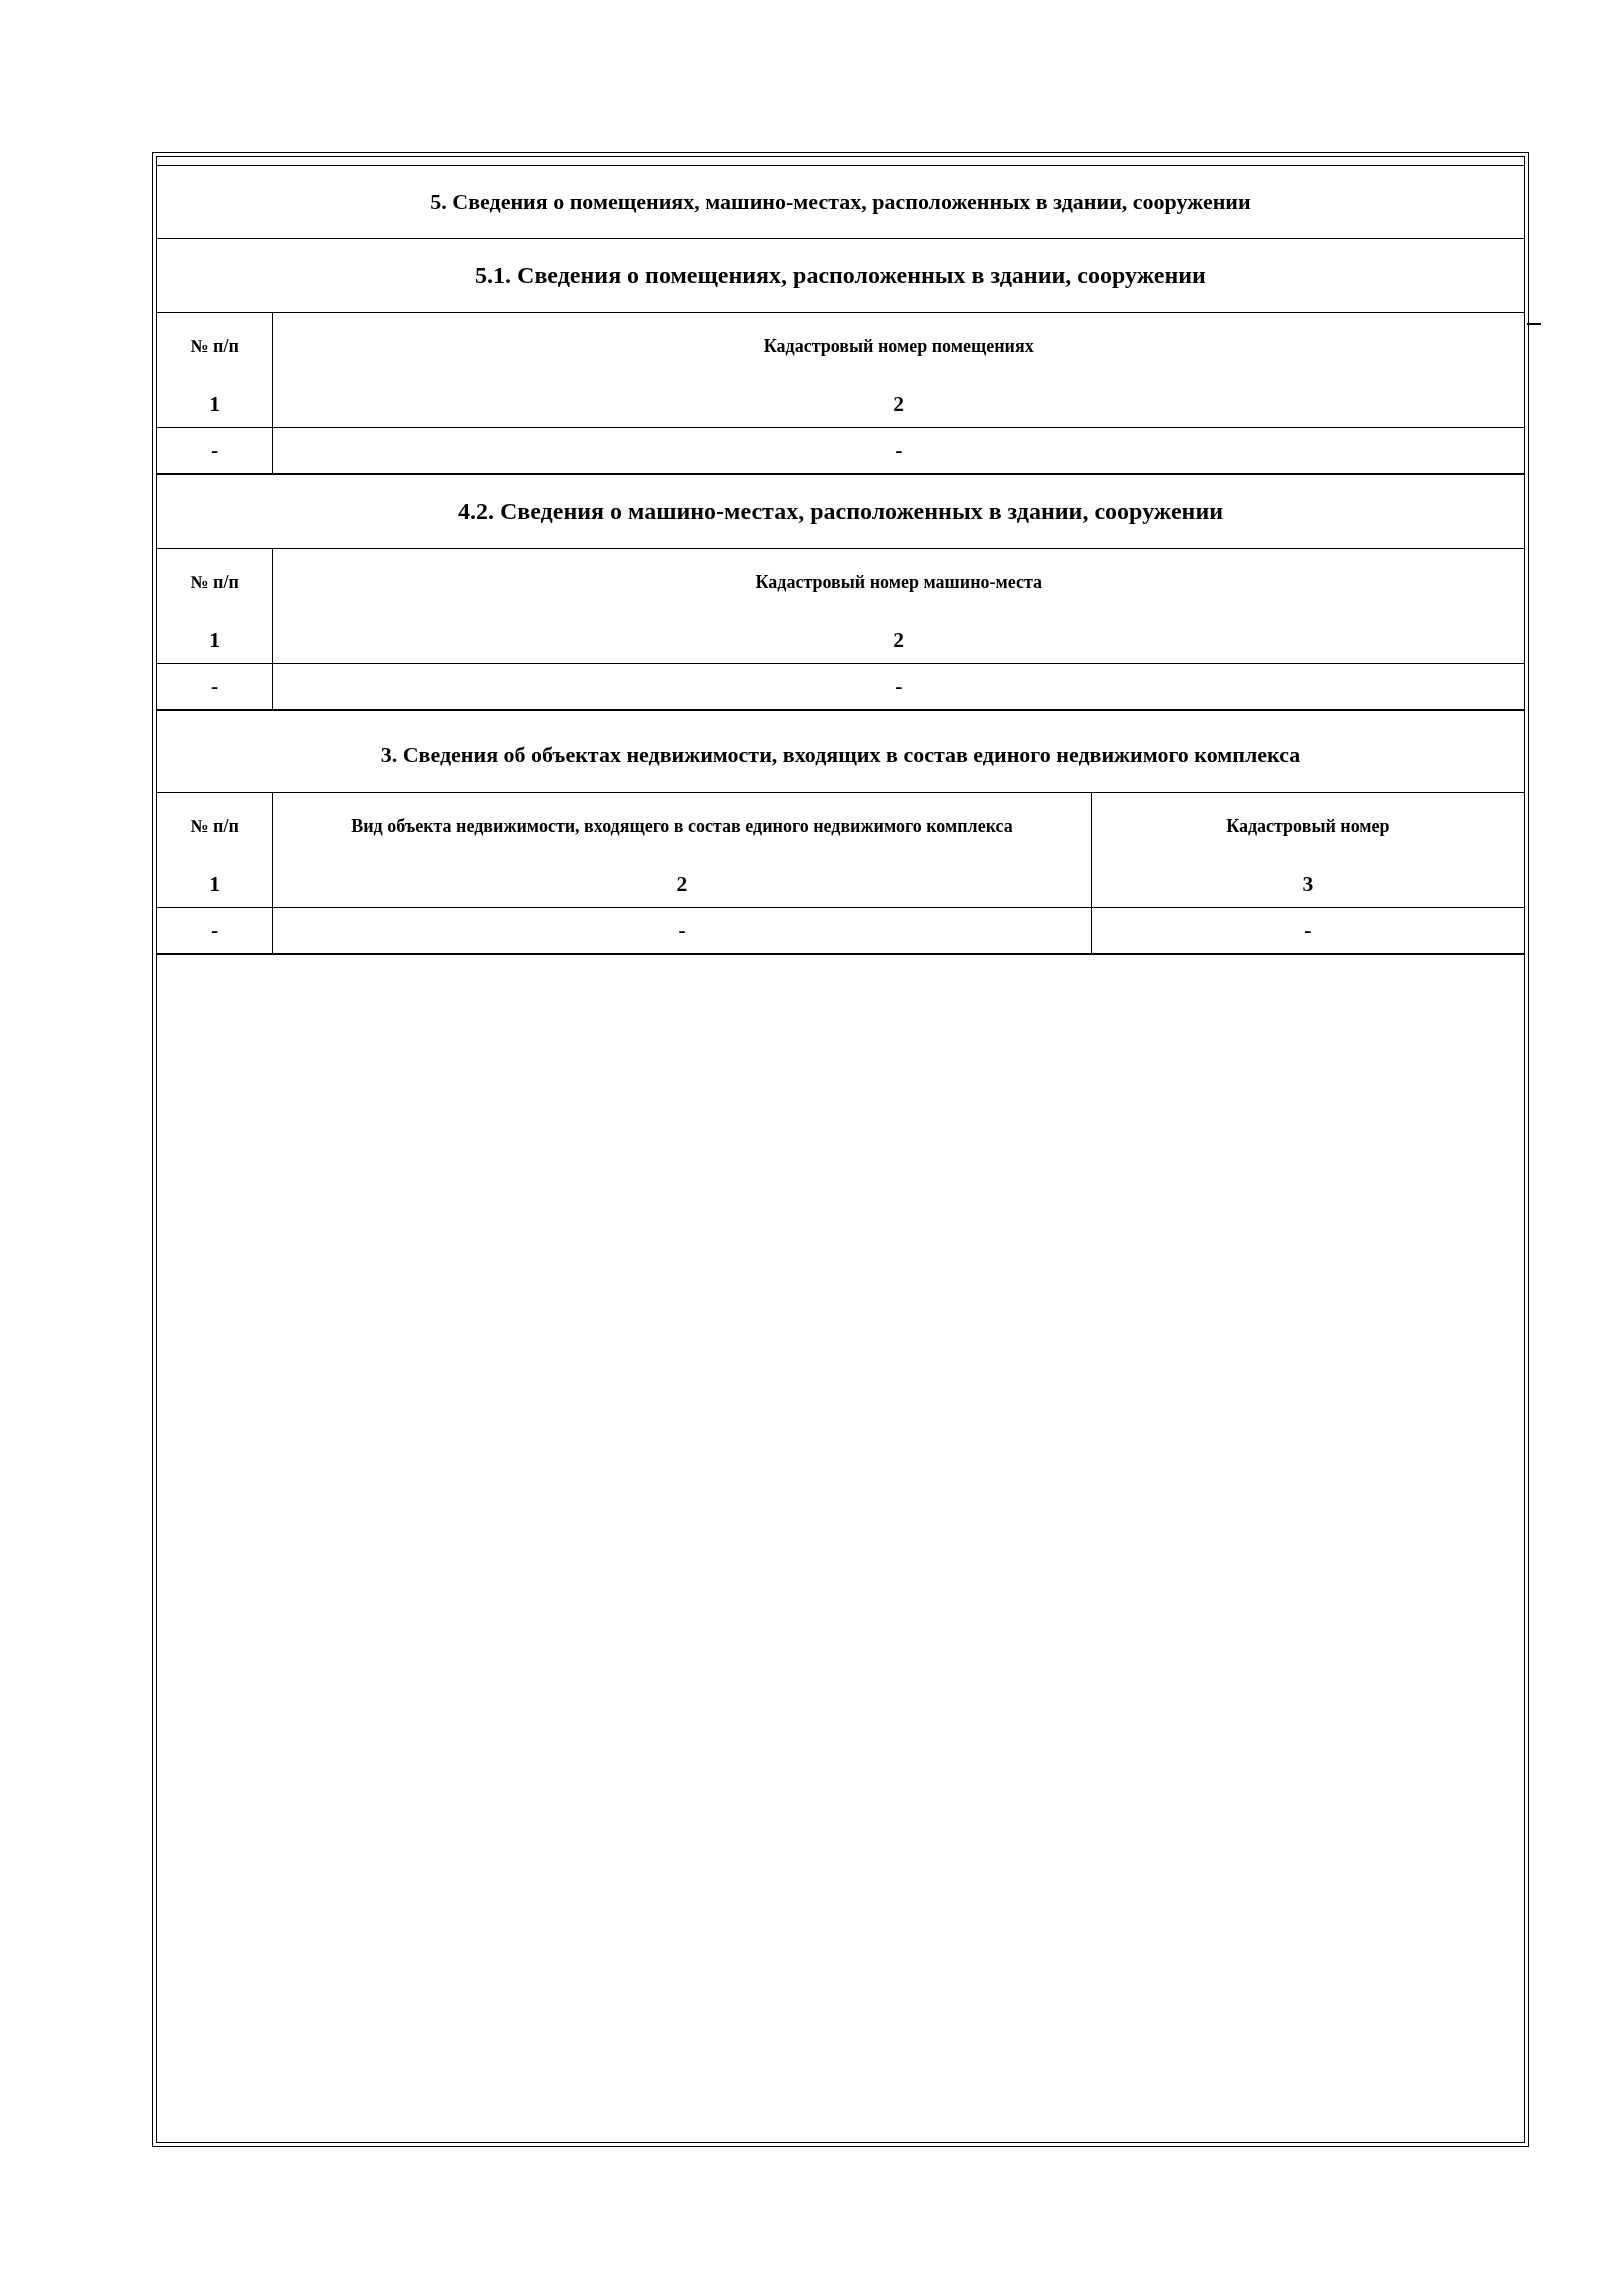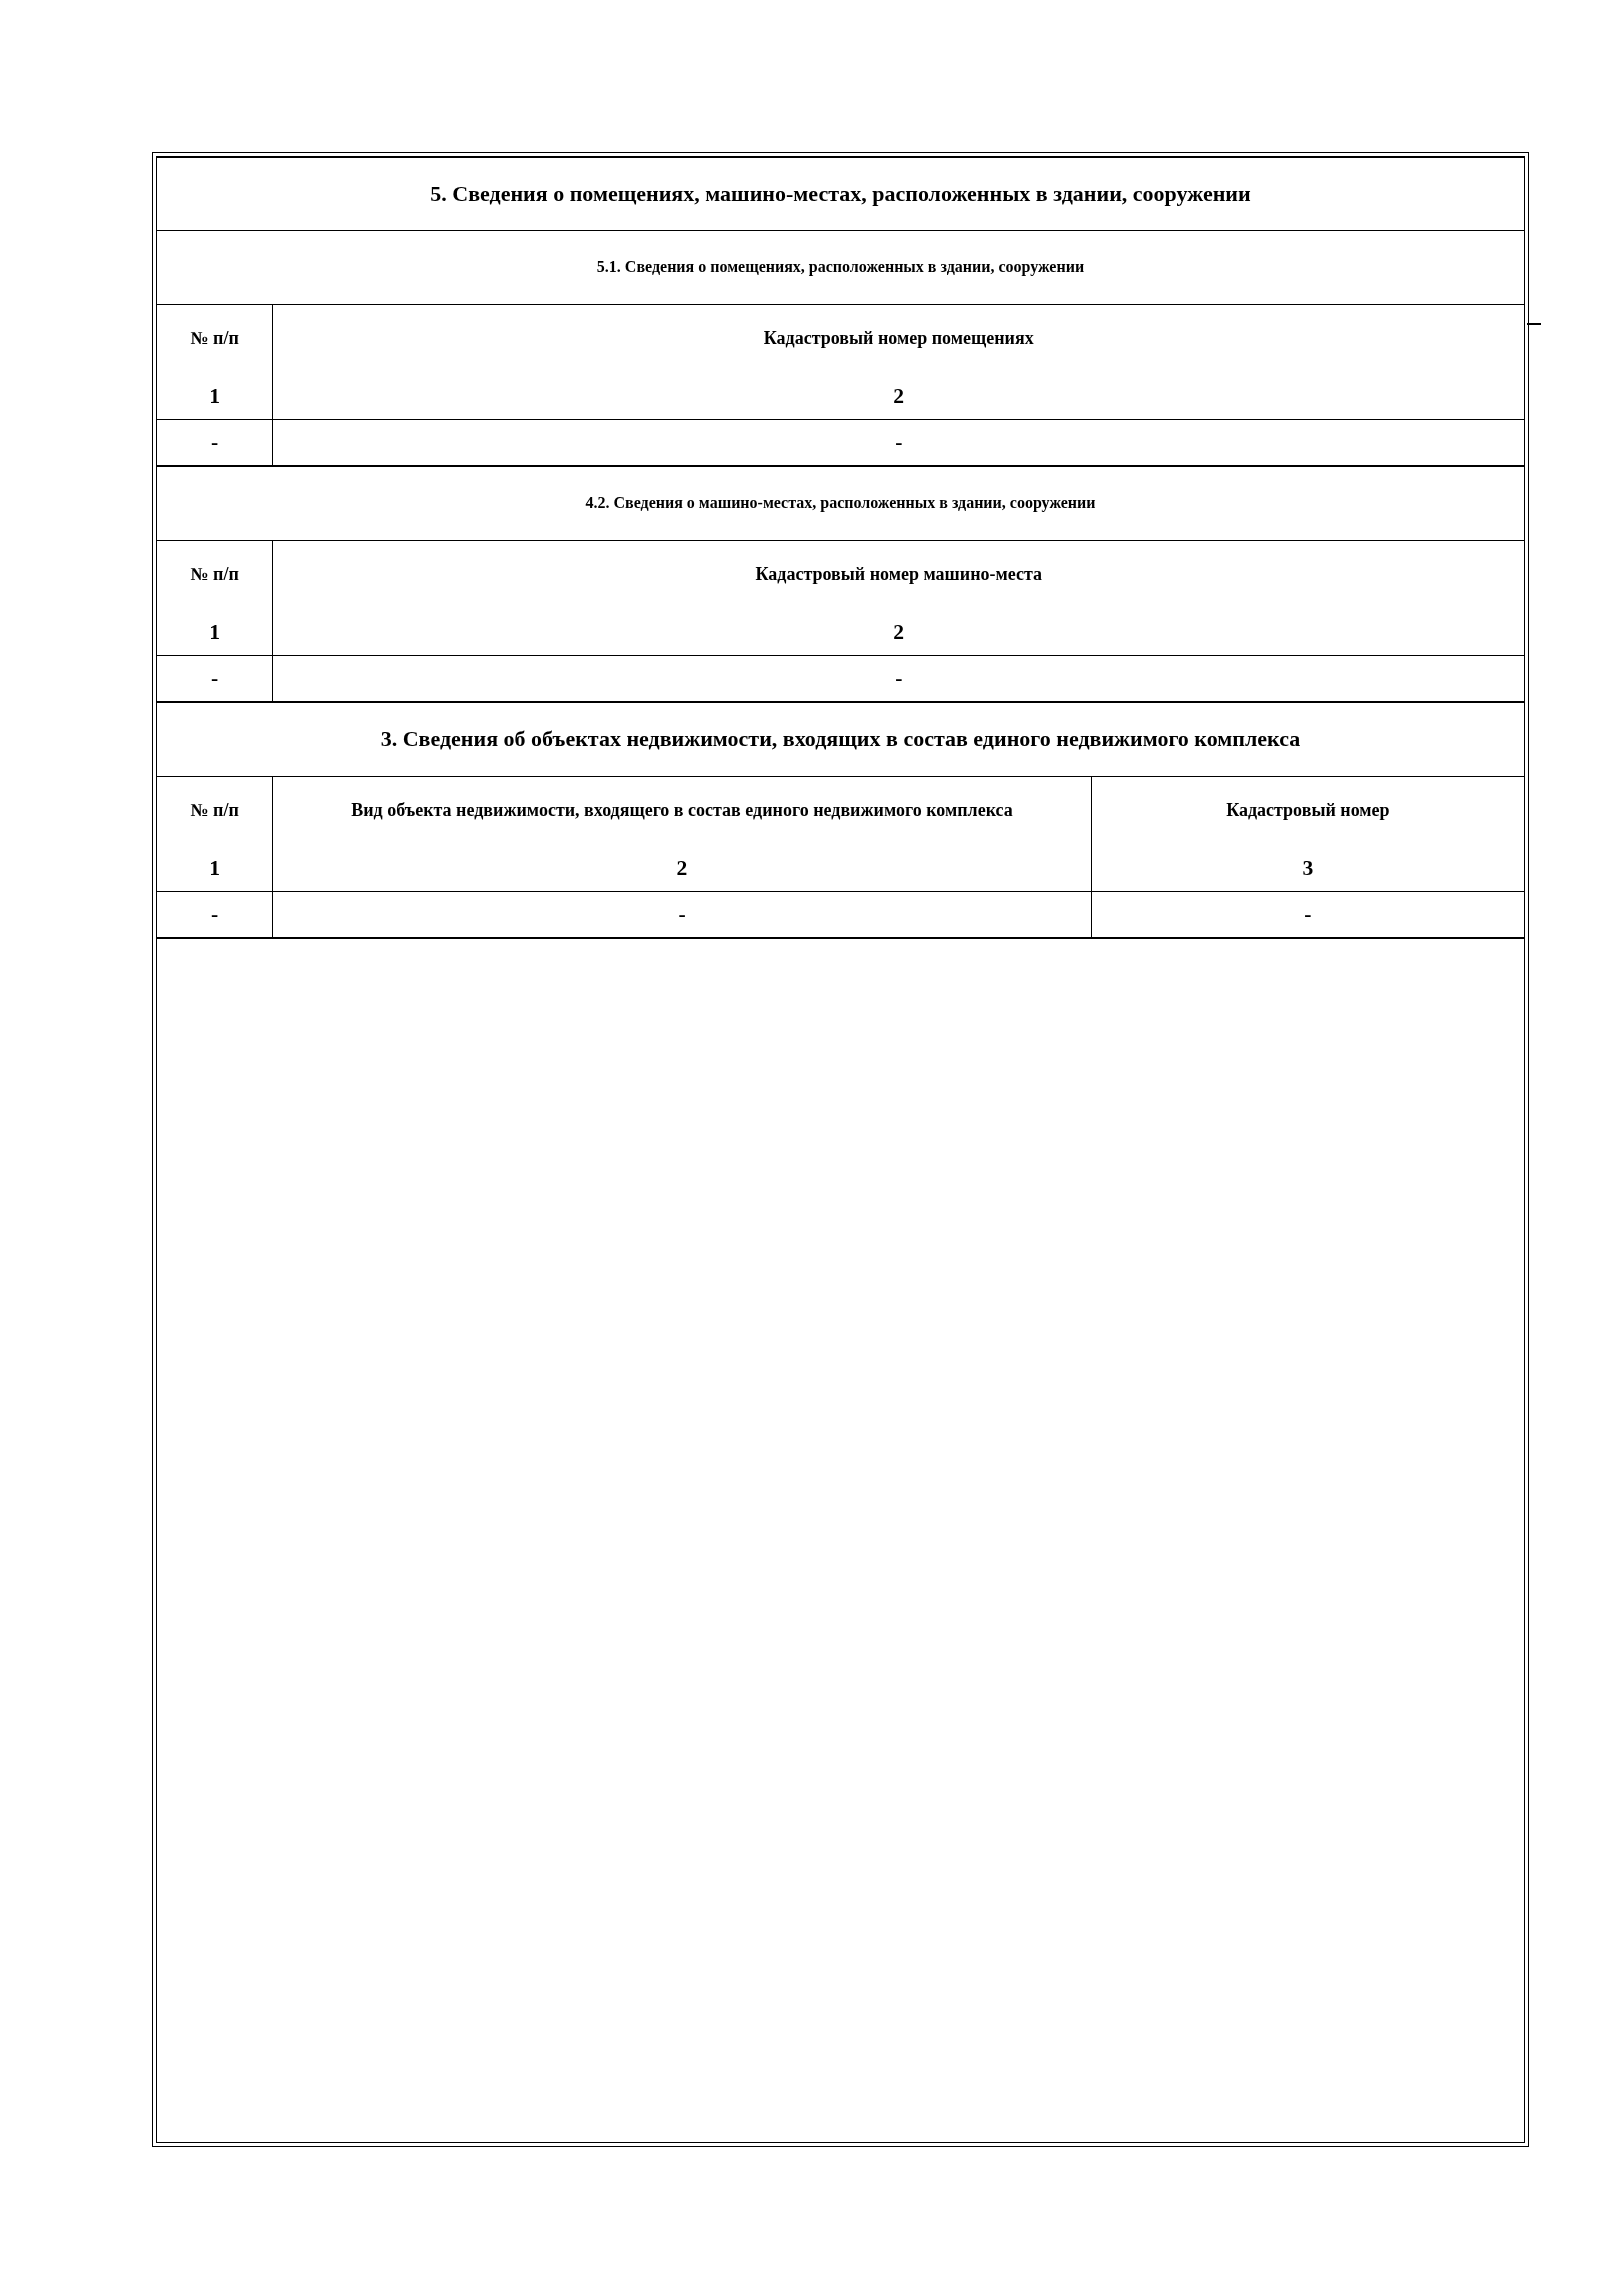--- a/index.html
+++ b/index.html
@@ -53,24 +53,25 @@
     font-size: 28px;
     border-bottom: 1.5px solid #000;
   }
   .band-sep {
     border-top: 1.5px solid #000;
   }
   .band-sec {
     height: 74px;
     font-size: 22px;
     border-bottom: 1.5px solid #000;
+    margin-top: 8px;
   }
   .band-sub {
     height: 74px;
-    font-size: 16px;
+    font-size: 24px;
     border-bottom: 1.5px solid #000;
     text-align: right;
   }
 
   
   #right-stub {
     position: absolute;
     left: 1527px;
     top: 323px;
     width: 13.7px;

